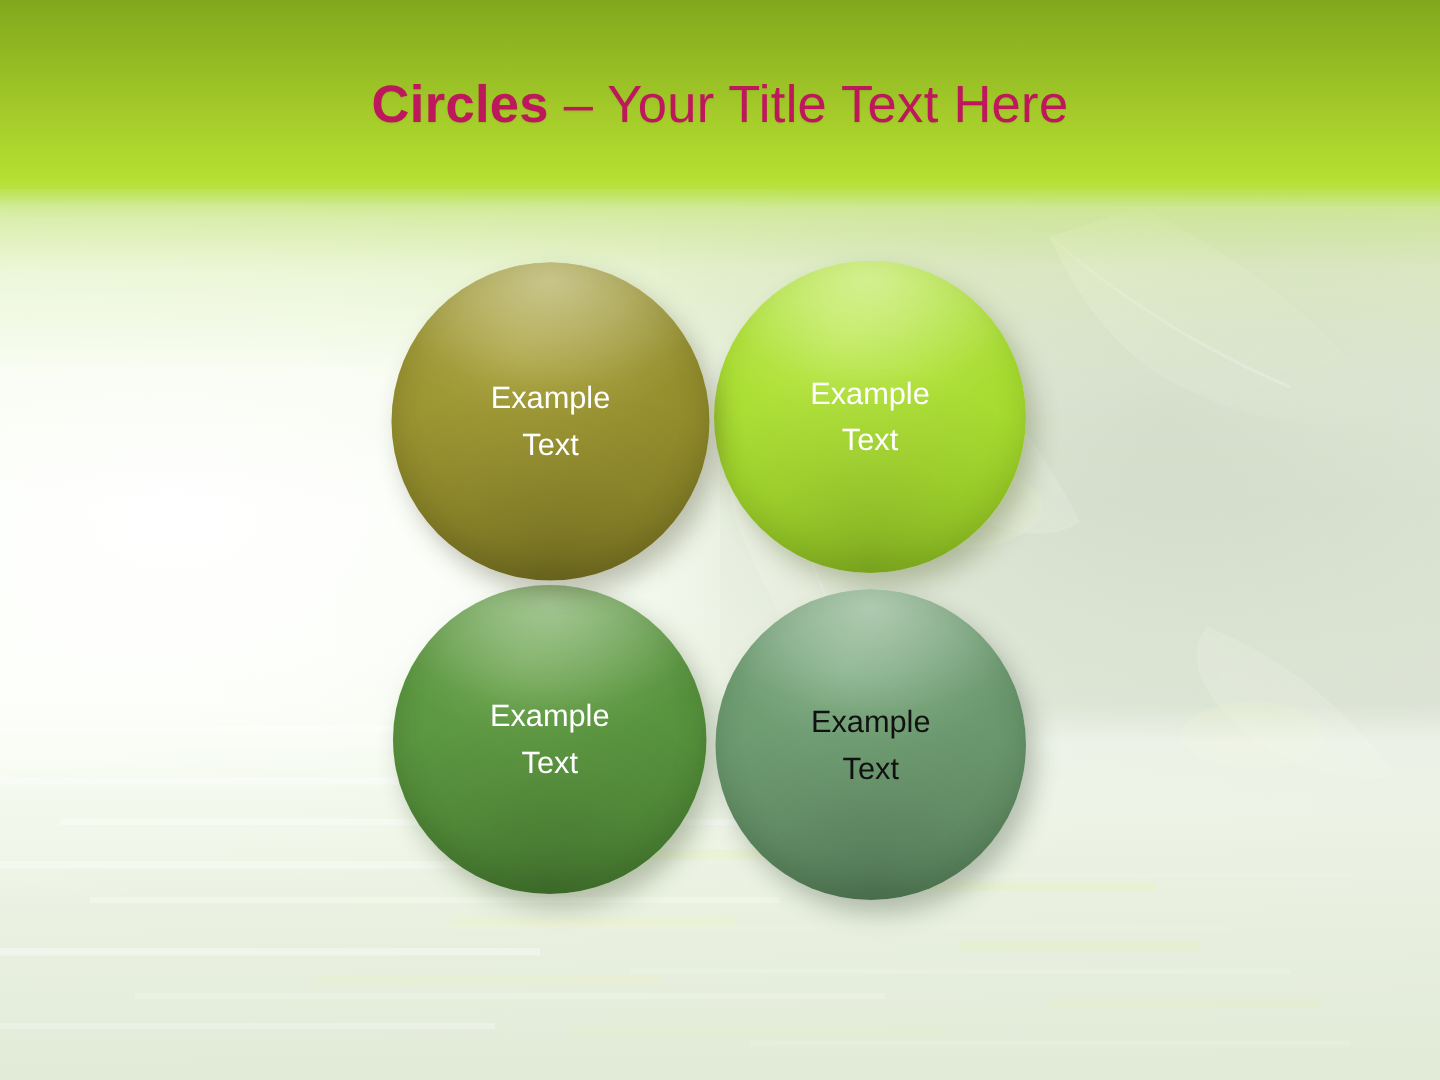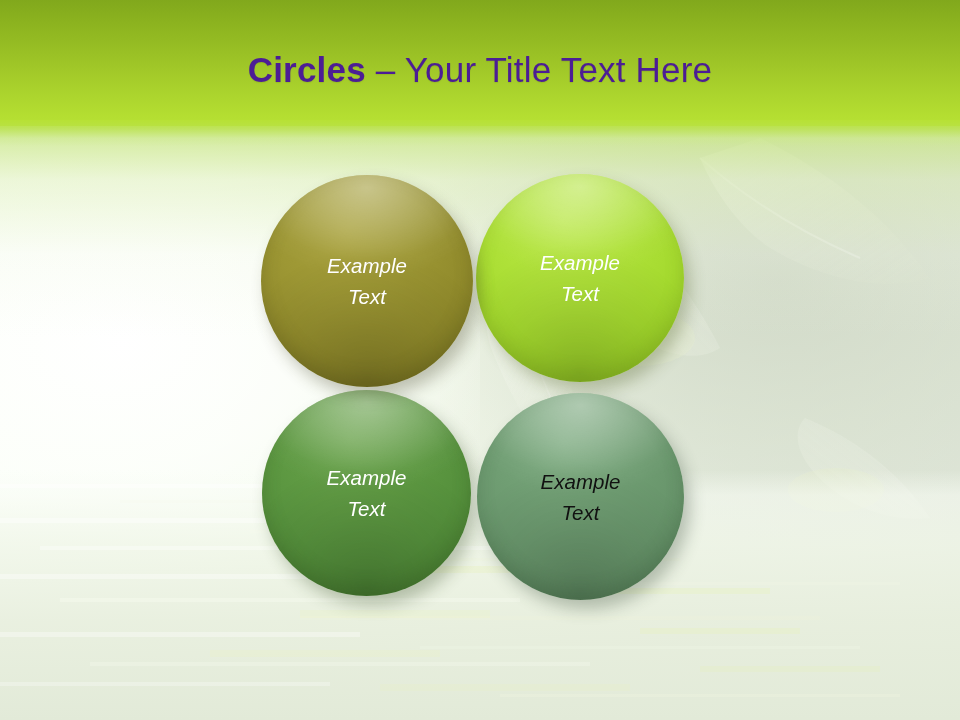--- a/index.html
+++ b/index.html
@@ -134,37 +134,37 @@
       rgba(205,234,140,0.4) 70%,
       rgba(226,241,198,0) 100%);
   }
 
   .slide-title {
     position: absolute;
     left: 0;
     top: 48px;
     width: 960px;
     text-align: center;
-    color: #4c1d95;
+    color: #be185d;
     font-size: 35px;
     line-height: 44px;
     letter-spacing: 0.2px;
     font-weight: 400;
     text-shadow: 0 1px 1px rgba(90,120,10,0.18);
     white-space: nowrap;
   }
   .slide-title .t-strong { font-weight: bold; }
   .slide-title .t-dash   { font-weight: 400; }
   .slide-title .t-rest   { font-weight: 400; }
 
   
   .circles-area {
     position: absolute;
     left: 0; top: 0;
-    width: 960px; height: 720px; font-style: italic;
+    width: 960px; height: 720px;
   }
 
   .circle {
     position: absolute;
     border-radius: 50%;
     display: flex;
     align-items: center;
     justify-content: center;
     text-align: center;
     font-size: 20.5px;

